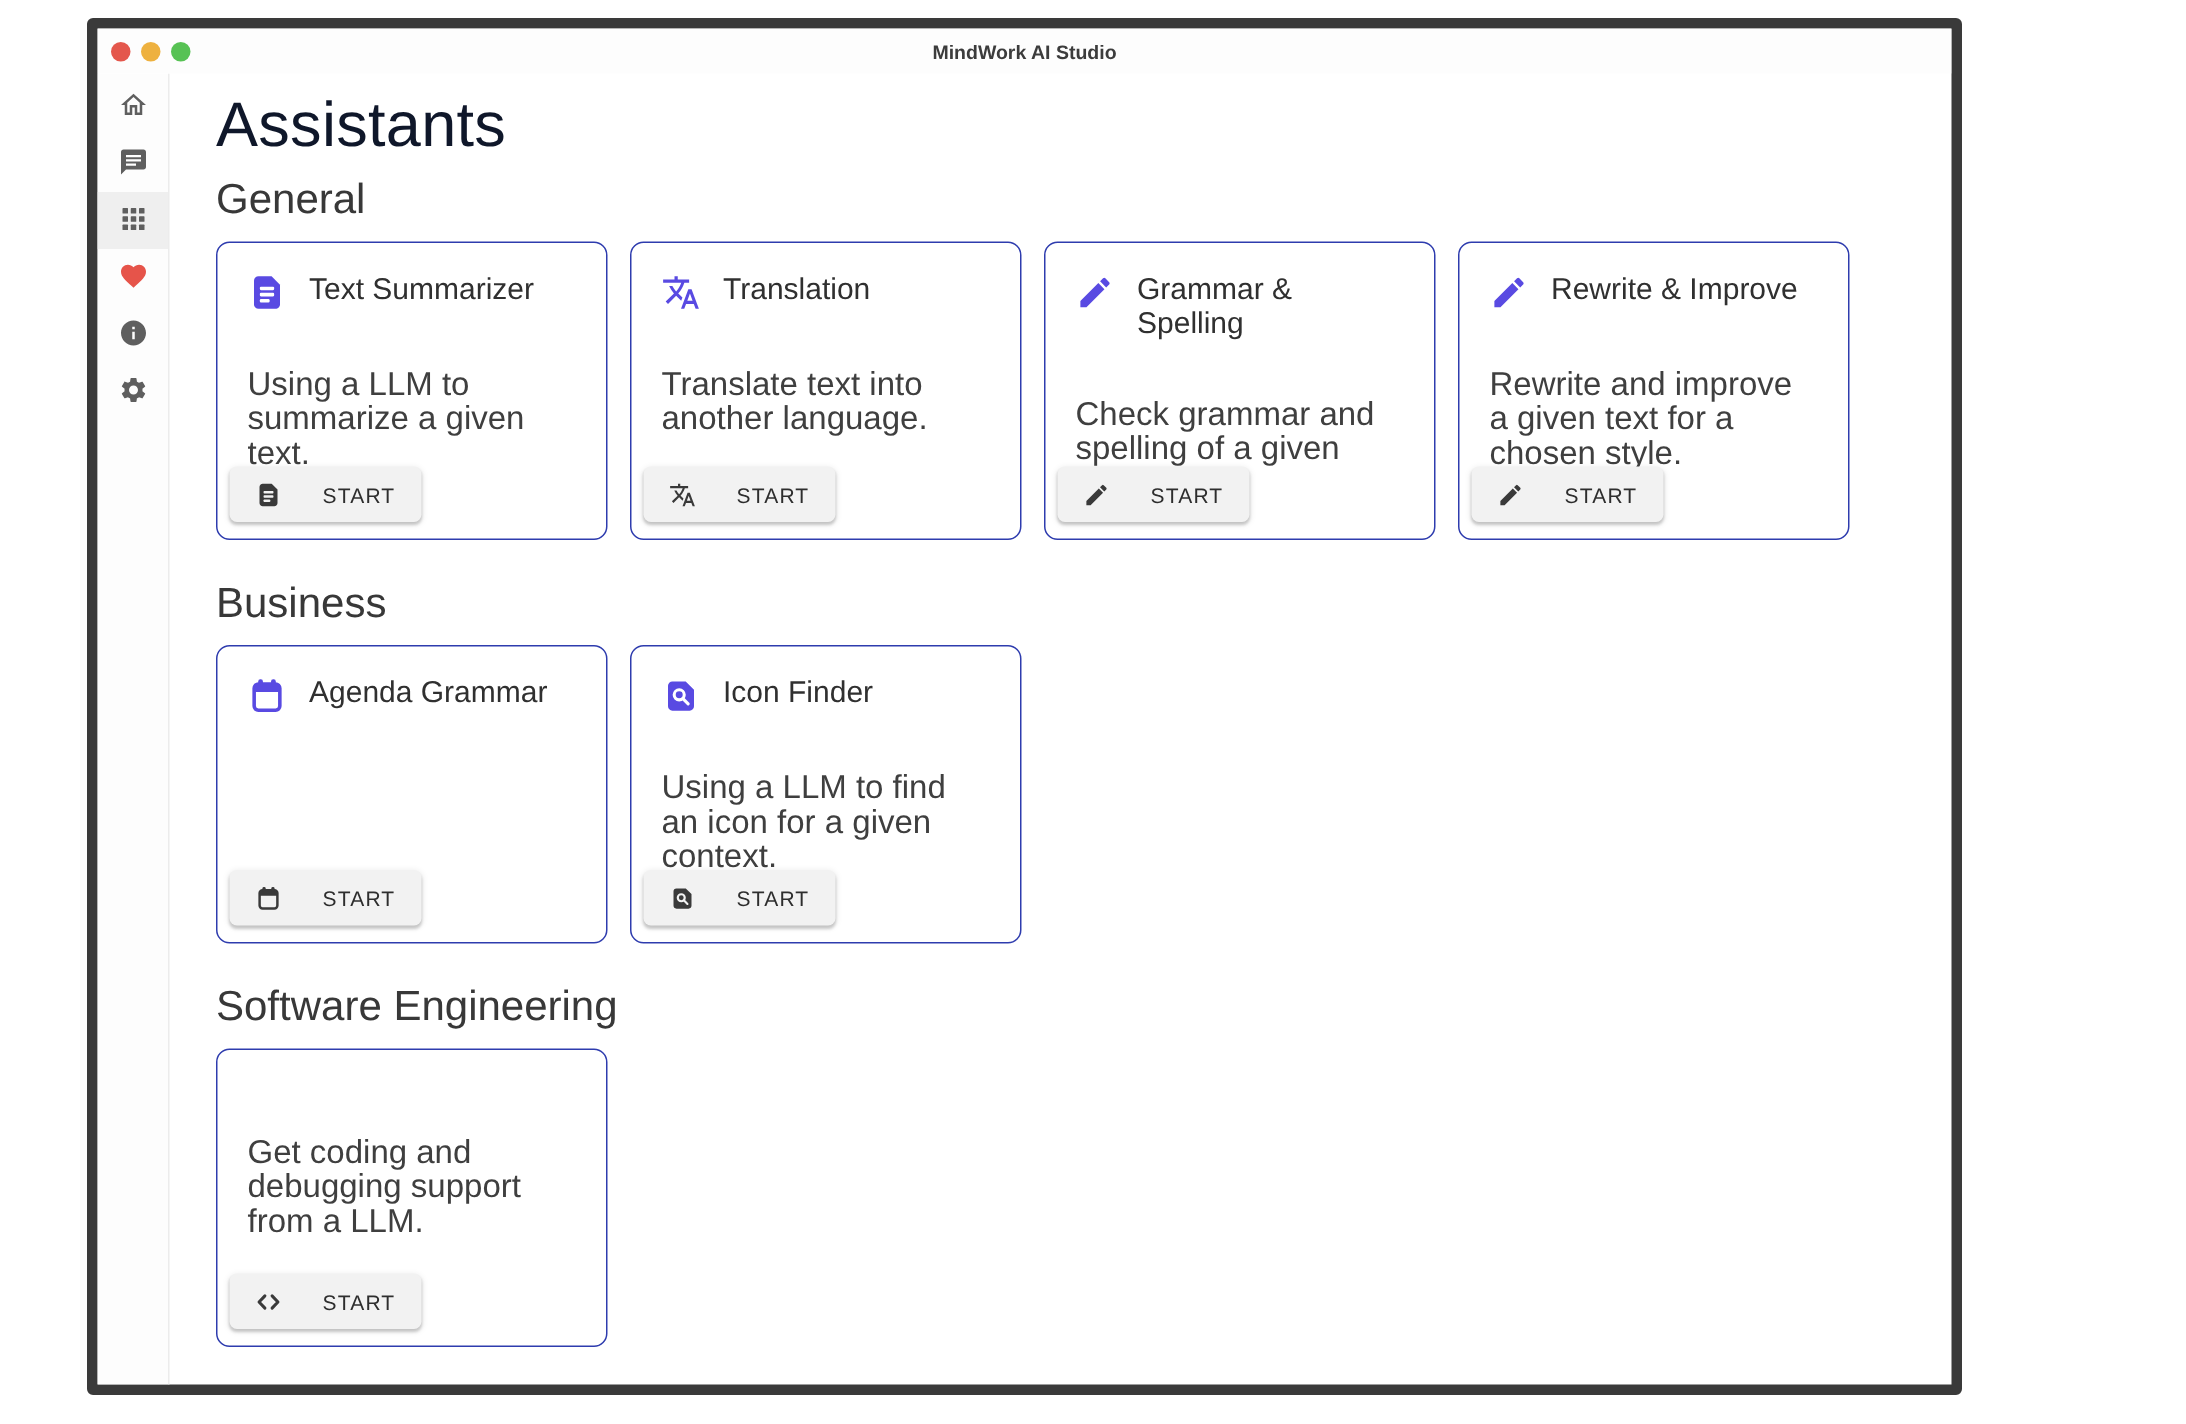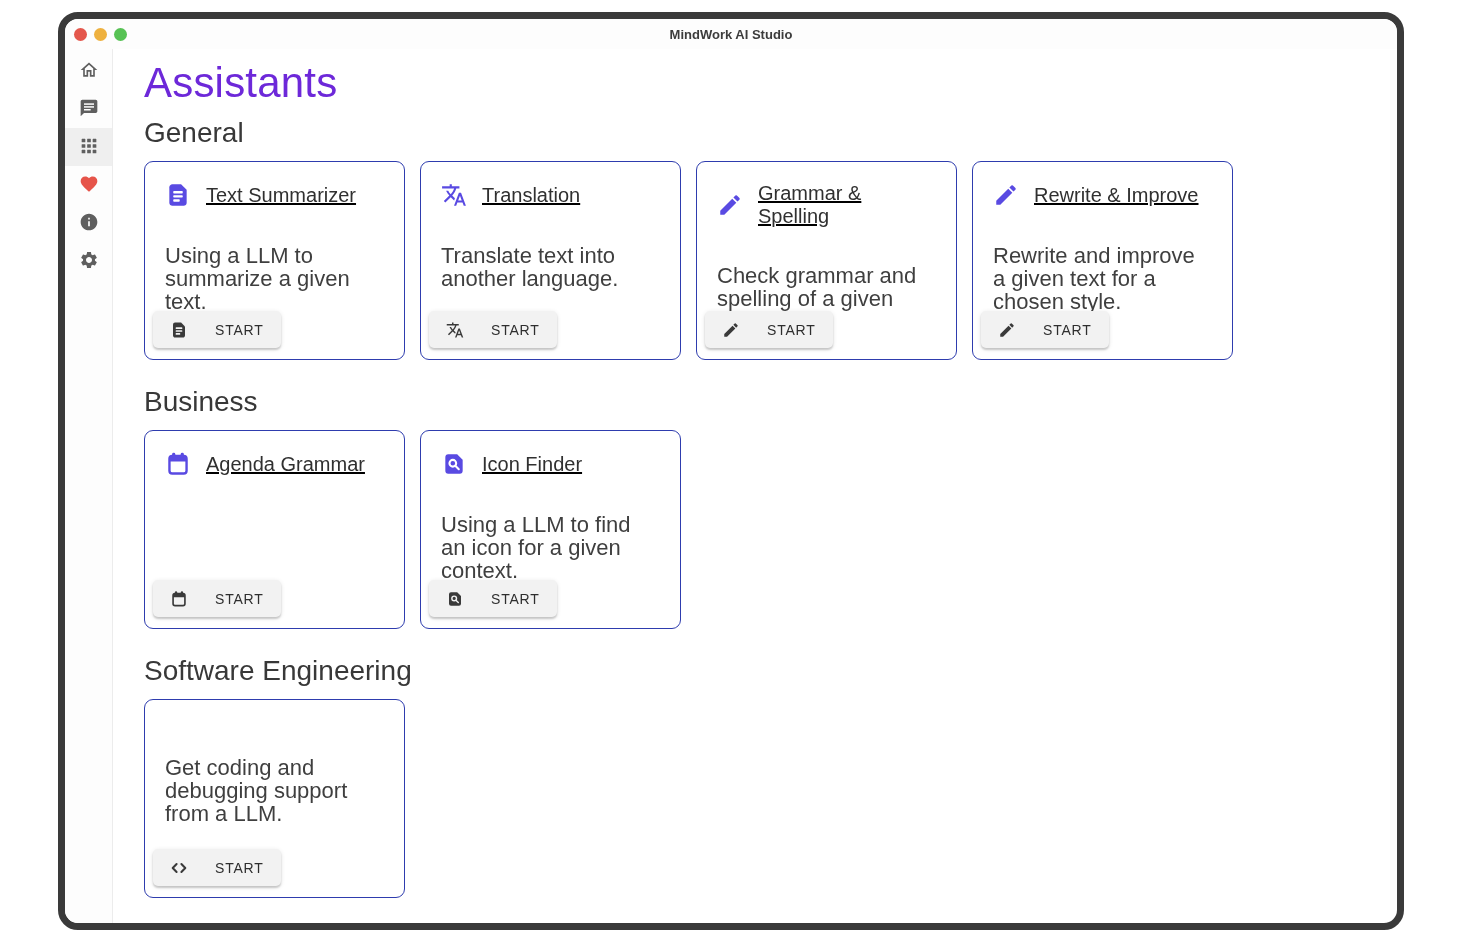--- a/index.html
+++ b/index.html
@@ -2,24 +2,24 @@
 <html><head>
 <meta charset="utf-8">
 <style>
   * { margin: 0; padding: 0; box-sizing: border-box; }
   html, body { width: 1457px; height: 949px; background: #ffffff;
     font-family: "Liberation Sans", "DejaVu Sans", sans-serif; }
 
   
   .window {
     position: absolute; left: 58px; top: 12px;
-    width: 1346px; height: 918px;
+    width: 1250px; height: 918px;
     background: #ffffff;
     border: 7px solid #3a3a3a;
-    border-radius: 20px;
+    border-radius: 4px;
     overflow: hidden;
   }
 
   
   .titlebar {
     position: relative; height: 30px; background: #fdfdfd;
     display: flex; align-items: center;
   }
   .traffic { display: flex; gap: 7px; margin-left: 9px; }
   .light { width: 13px; height: 13px; border-radius: 50%; border: none; cursor: pointer; }
@@ -43,36 +43,36 @@
     width: 100%; height: 38px; border: none; background: transparent;
     display: flex; align-items: center; justify-content: center; cursor: pointer;
   }
   .side-item.active { background: #efefef; }
   .side-item svg { width: 20px; height: 20px; fill: #5f5f5f; }
   .side-item svg.heart { fill: #e6544a; }
 
   .content { flex: 1; padding: 8px 0 0 31px; overflow: hidden; }
 
   .page-title {
-    font-size: 42px; font-weight: 400; color: #6d28d9;
+    font-size: 42px; font-weight: 400; color: #0f172a;
     letter-spacing: 0.2px; margin: 2px 0 10px 0;
   }
   .section-title {
     font-size: 28px; font-weight: 400; color: #383838; margin: 0 0 12px 0;
   }
   .cards-row { display: flex; gap: 15px; margin-bottom: 26px; }
 
   
   .card {
     width: 261px; height: 199px;
     border: 1.6px solid #2e3cae; border-radius: 9px;
     background: #ffffff; position: relative;
     padding: 20px 20px 0 20px;
   }
-  .card-header { display: flex; align-items: center; gap: 15px; text-decoration: underline; }
+  .card-header { display: flex; align-items: flex-start; gap: 15px; }
   .card-icon { width: 26px; height: 26px; color: #594ae2; flex-shrink: 0; }
   .card-icon svg { width: 26px; height: 26px; fill: currentColor; display: block; }
   .card-title { font-size: 20px; font-weight: 500; color: #303030; }
   .card-desc {
     margin-top: 36px; font-size: 22px; line-height: 23px; color: #3f3f3f;
     max-width: 226px;
   }
   .start-btn {
     position: absolute; left: 8px; bottom: 11px;
     height: 37px; padding: 0 17px;

